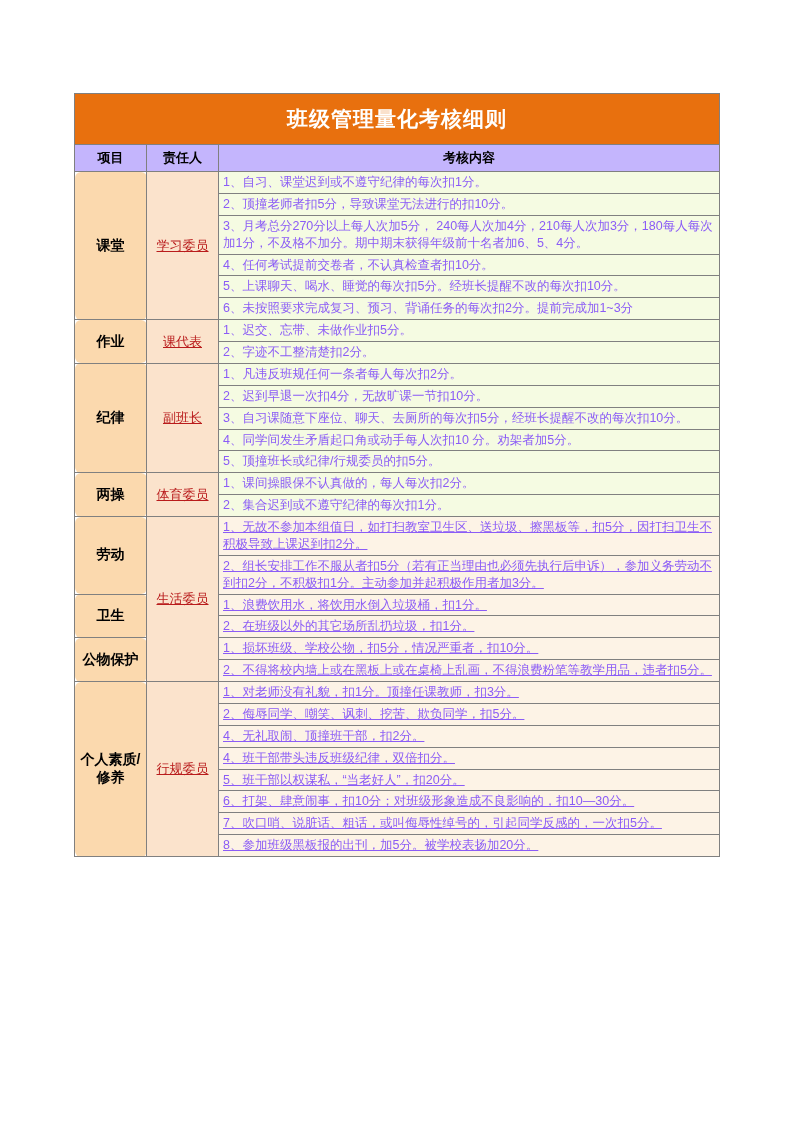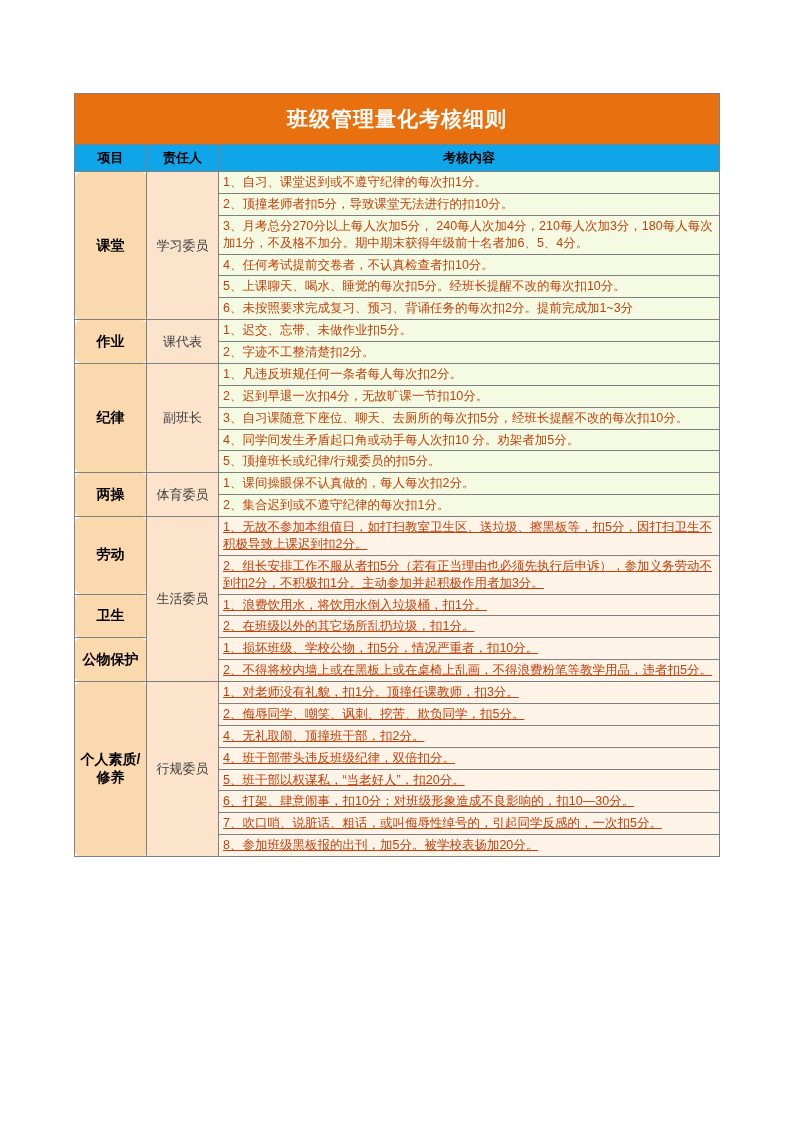--- a/index.html
+++ b/index.html
@@ -34,47 +34,48 @@
     background: #E8700E;
     color: #ffffff;
     text-align: center;
     font-size: 21px;
     font-weight: bold;
     letter-spacing: 1px;
     height: 46px;
     border: 1px solid #808080 !important;
   }
   .hdr {
-    background: #0ea5e9;
+    background: #c4b5fd;
     text-align: center;
     font-weight: bold;
     font-size: 13px;
     height: 22px;
     color: #000;
   }
   .cat {
     background: #FBD9AE;
     text-align: center;
     font-weight: bold;
     font-size: 14px;
     color: #000;
     border-radius: 6px;
   }
   .person {
     background: #FBE3CC;
     text-align: center;
     font-size: 13px;
-    color: #404040;
+    color: #b91c1c;
+    text-decoration: underline;
   }
   .content {
     background: #F5FBE2;
     font-size: 12.5px;
     line-height: 1.35;
     text-align: left;
-    color: #c2410c;
+    color: #8b5cf6;
   }
   .content.pale {
     background: #FDF3E6;
     text-decoration: underline;
   }
   .colw-cat { width: 72px; }
   .colw-person { width: 72px; }
   .colw-content { width: 501px; }
 </style>
 </head>

